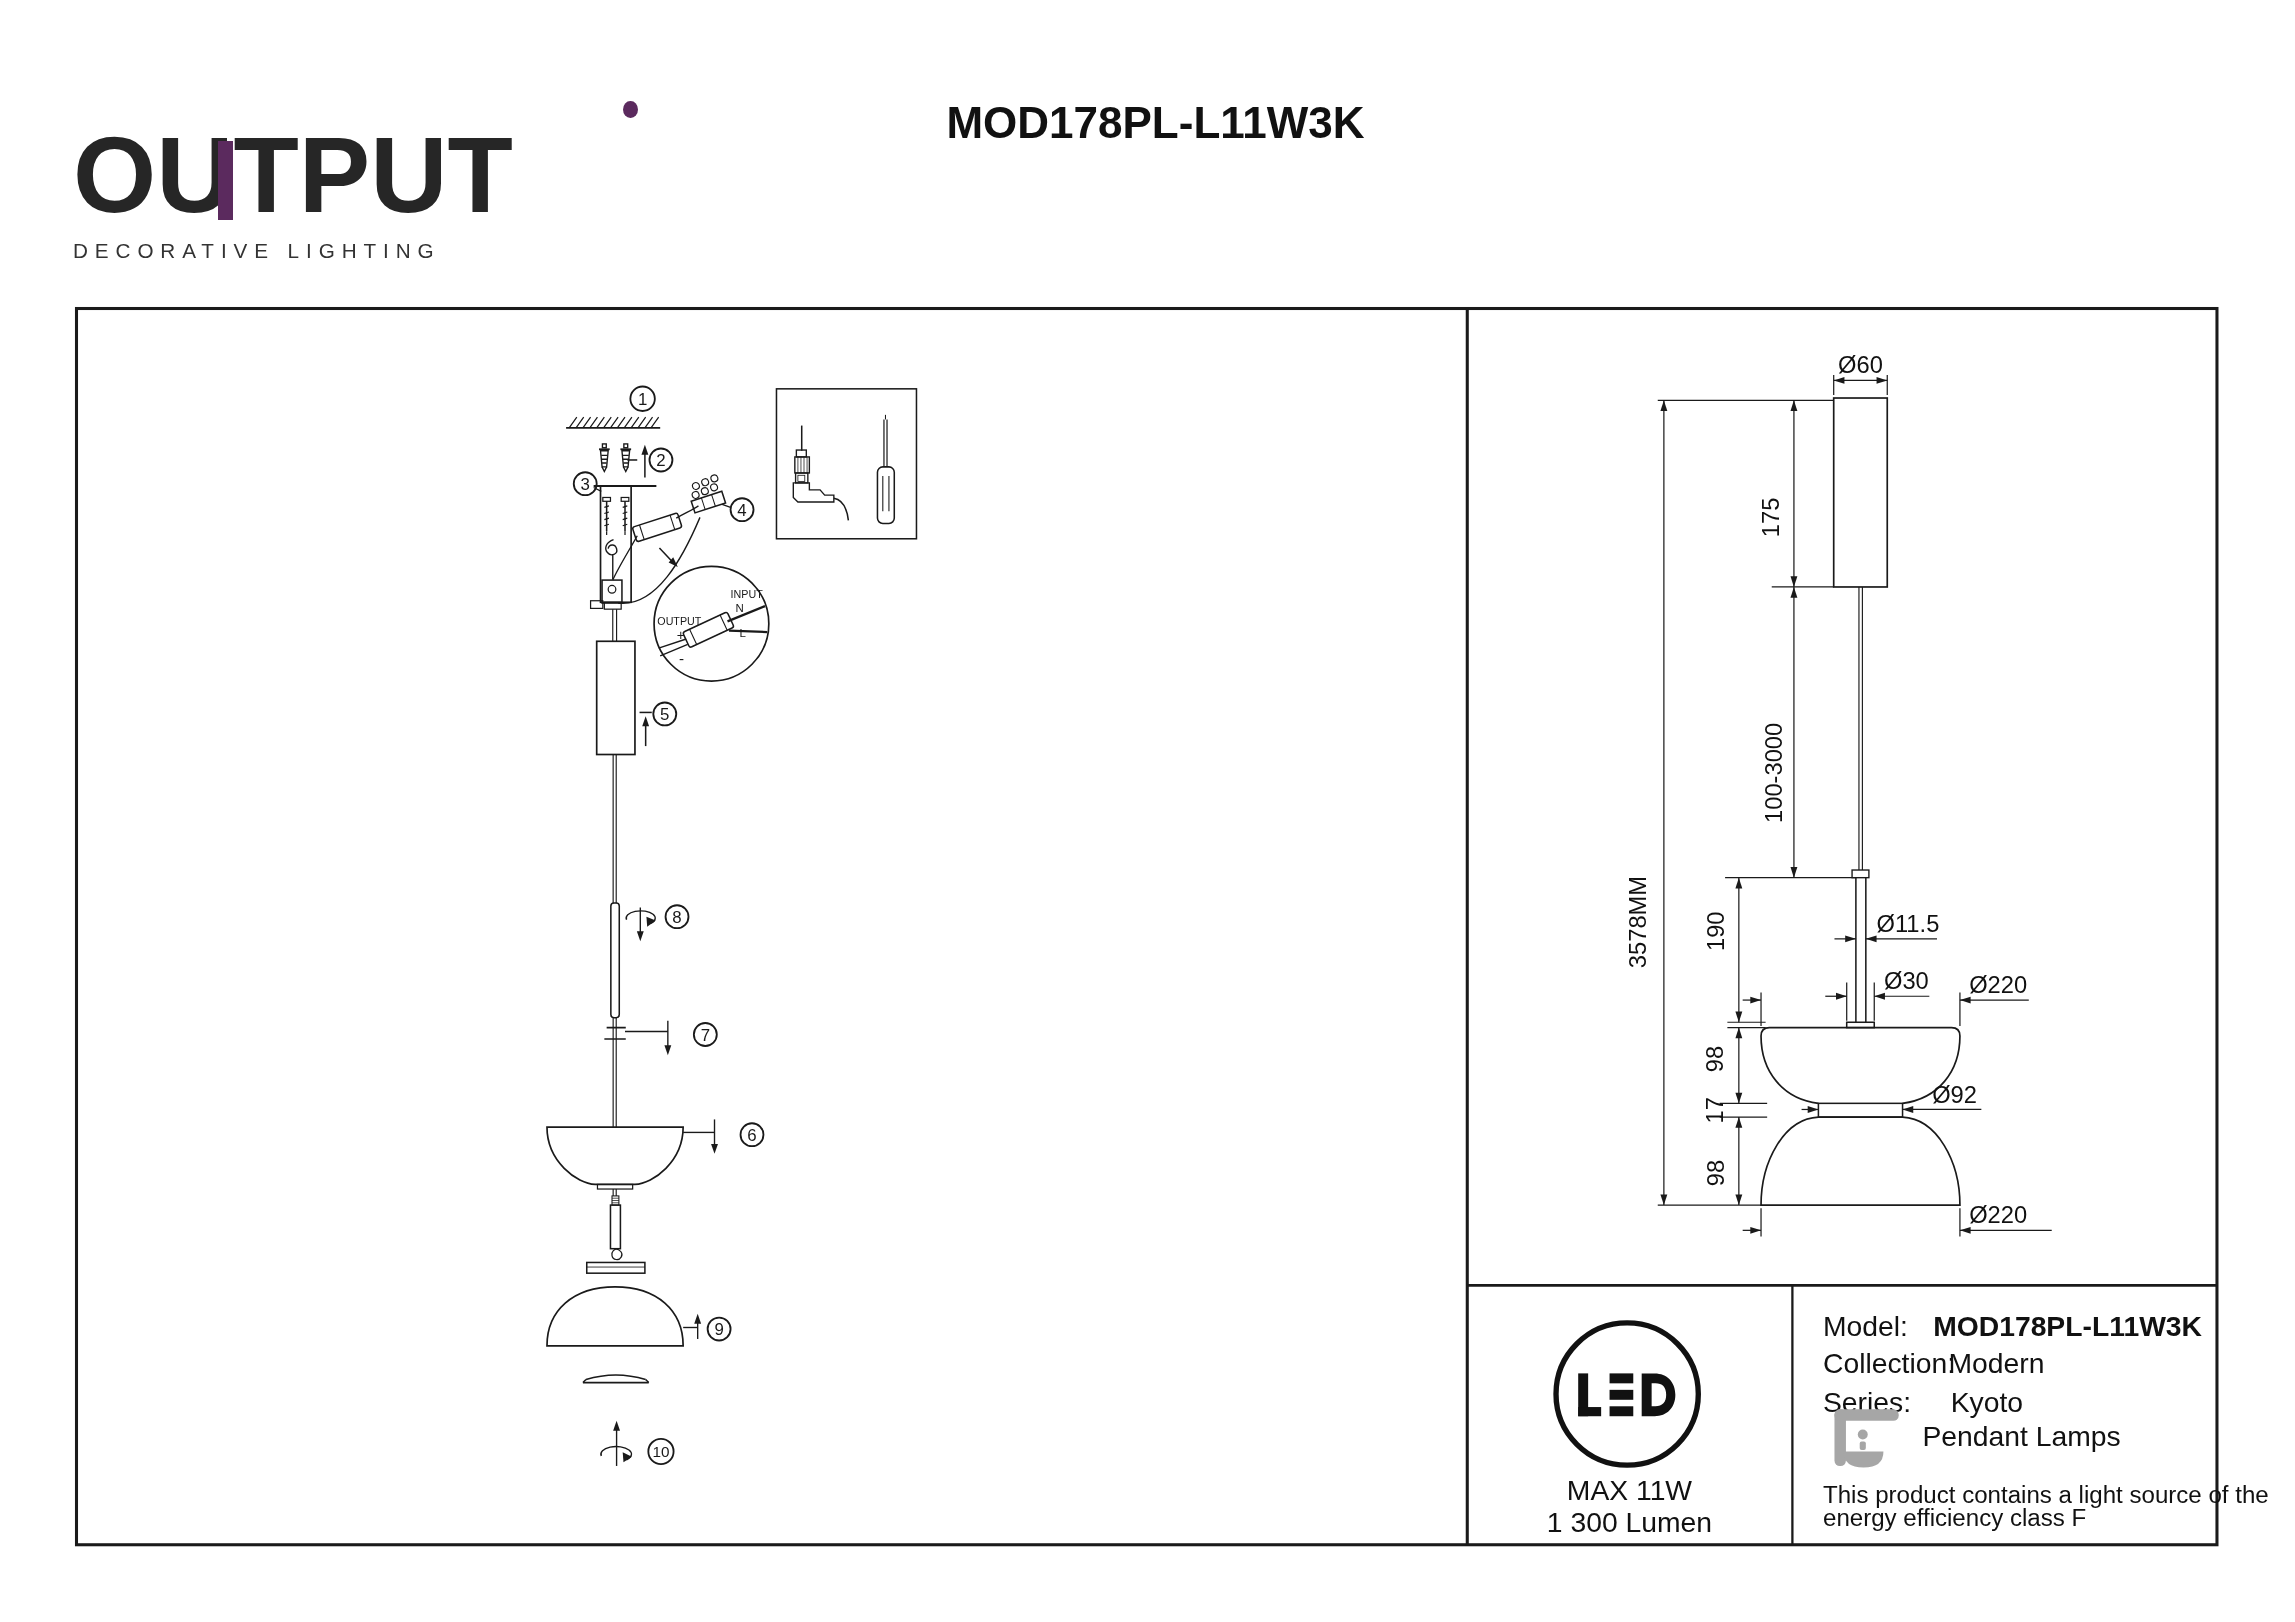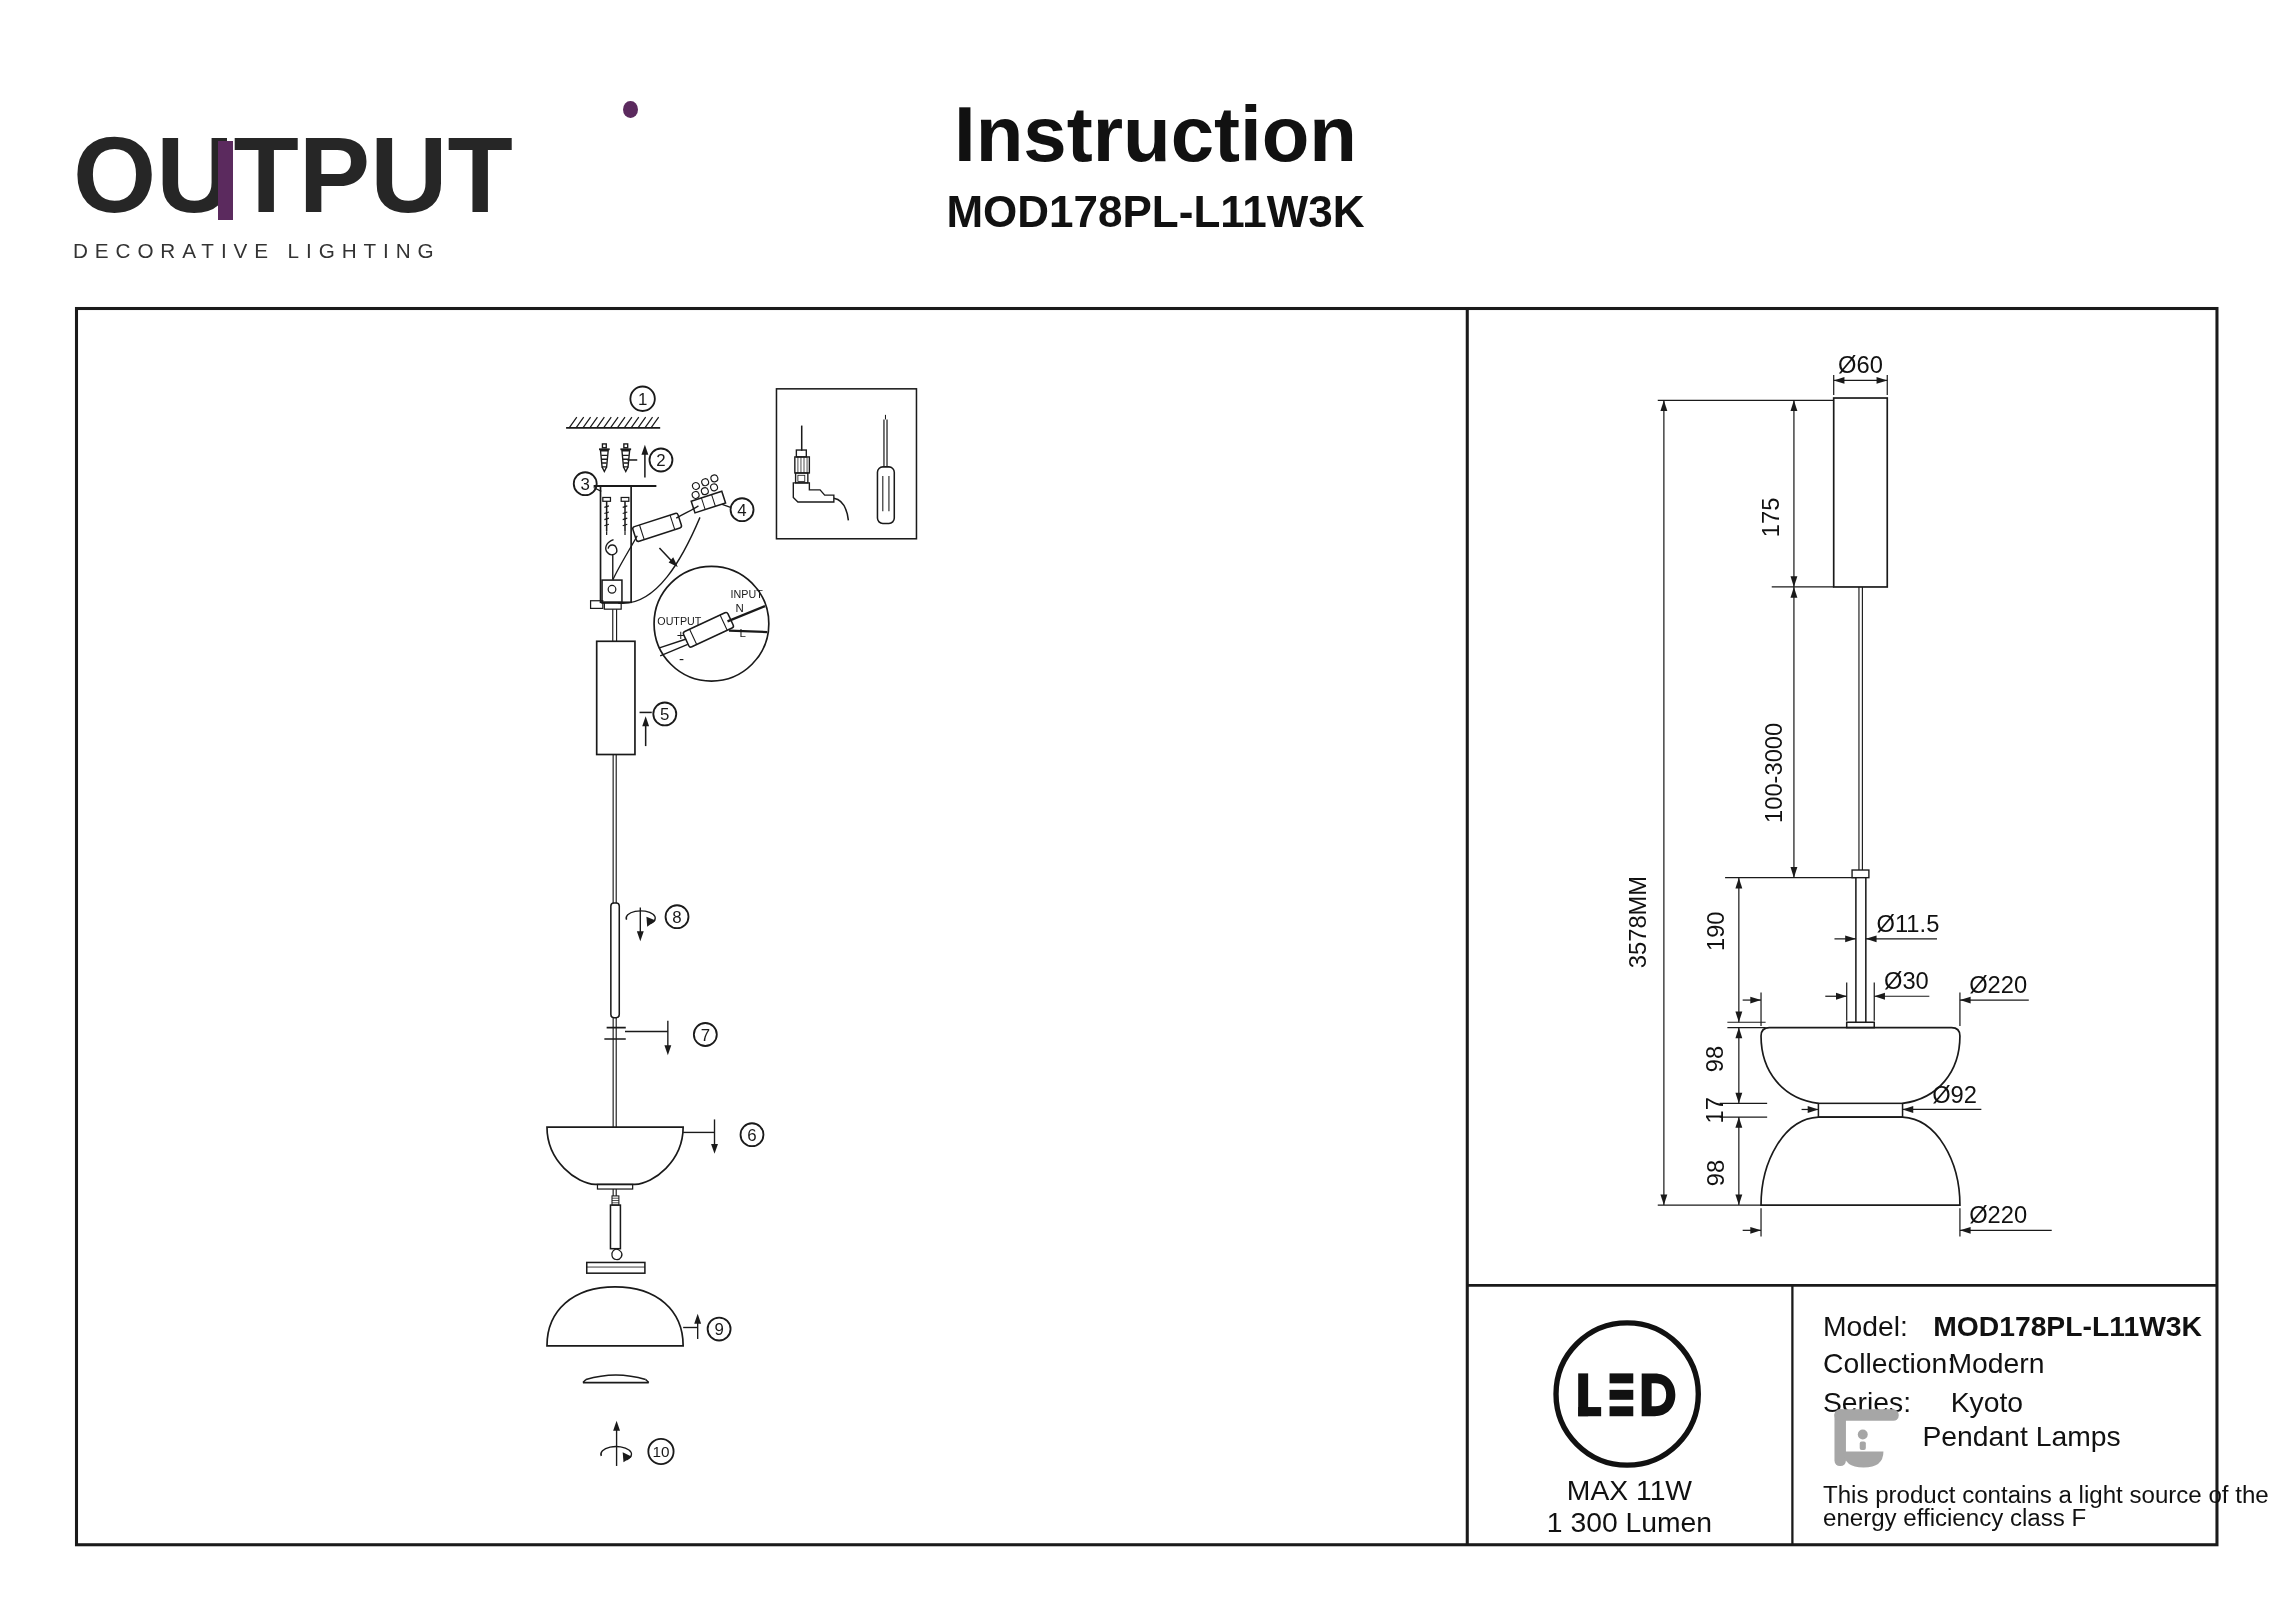--- a/index.html
+++ b/index.html
@@ -24,21 +24,20 @@
 <div class="page">
 
   <div class="logo">
     <div class="logo-word">OUTPUT</div>
     <span class="m-bar"></span>
     <span class="i-dot"></span>
   </div>
   <div class="logo-sub">DECORATIVE LIGHTING</div>
 
   <div class="titles">
-    <h1>Instruction</h1>
     <div class="model">MOD178PL-L11W3K</div>
   </div>
 
   <svg width="2295" height="1623" viewBox="0 0 3000 2121">
 
     <g stroke="#1a1a1a" fill="none">
       <rect x="100" y="403" width="2798" height="1616" stroke-width="4"></rect>
       <line x1="1918" y1="403" x2="1918" y2="2019" stroke-width="4"></line>
       <line x1="1918" y1="1680" x2="2898" y2="1680" stroke-width="3.5"></line>
       <line x1="2343" y1="1680" x2="2343" y2="2019" stroke-width="3"></line>

